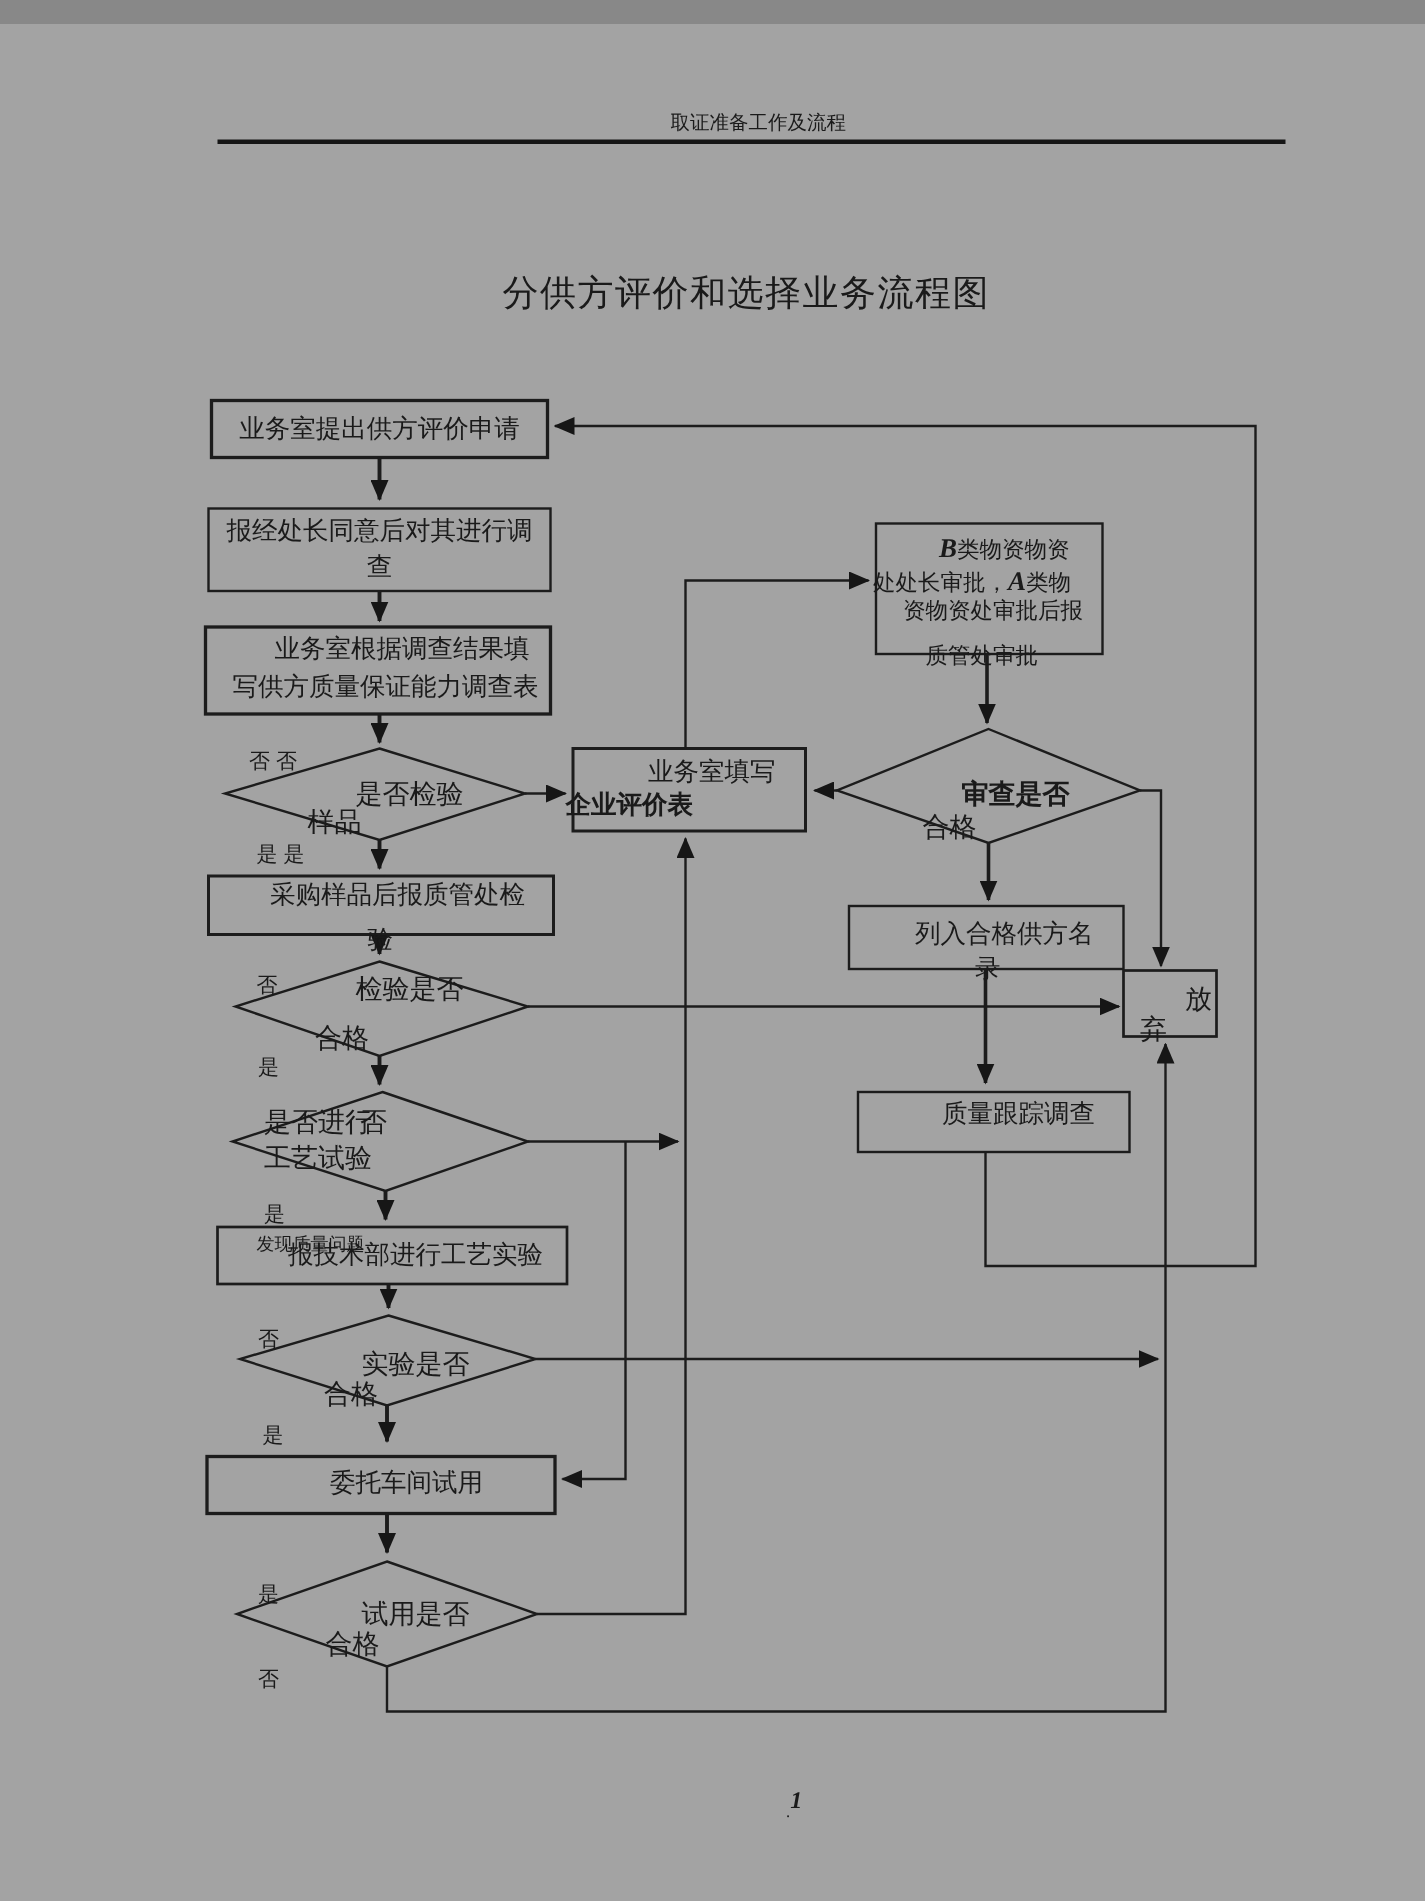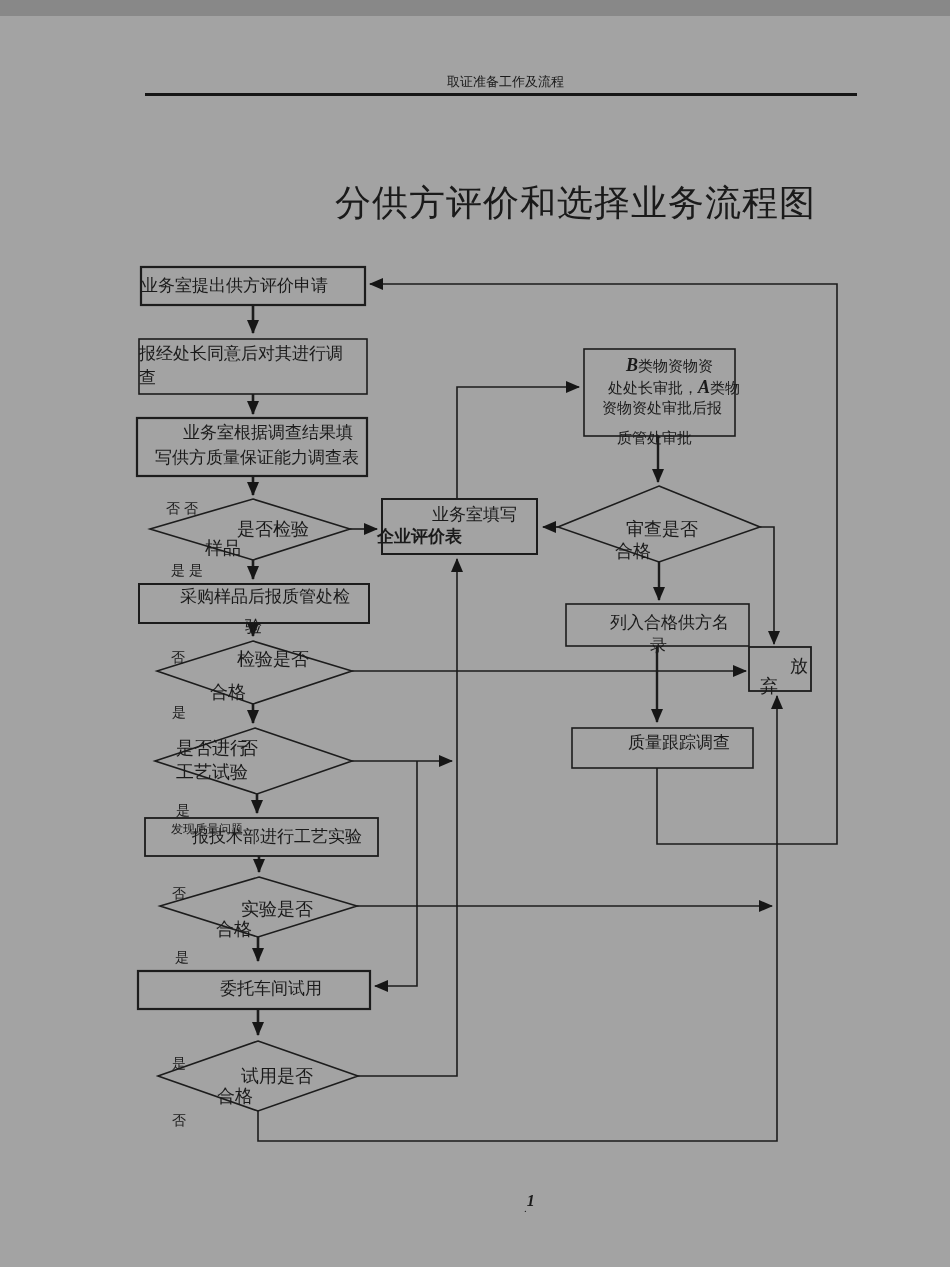--- a/index.html
+++ b/index.html
@@ -3,22 +3,22 @@
 <meta charset="utf-8">
 <style>
   html,body{margin:0;padding:0;background:#888;}
   .page{
     position:relative;width:950px;height:1267px;margin:16px auto;
     background:#a3a3a3;overflow:hidden;
     font-family:"Liberation Serif","DejaVu Serif",serif;
     color:#1a1a1a;
   }
   .t{position:absolute;white-space:nowrap;line-height:1.18;color:#1a1a1a;}
-  .ctr{}
-  .s27{font-size:36px;font-weight:500;letter-spacing:1px;}
+  .ctr{text-align:center;}
+  .s27{font-size:24px;font-weight:500;letter-spacing:1px;}
   .s17{font-size:17px;}
   .s16{font-size:18px;}
   .s15{font-size:15px;}
   .s14{font-size:14px;}
   .s13{font-size:13px;}
   .s12{font-size:12px;}
   .rule{position:absolute;background:#161616;}
   .script{font-style:italic;font-weight:bold;font-size:18px;}
   .dbl{letter-spacing:4px;}
   svg.flow{position:absolute;left:0;top:0;}
@@ -127,25 +127,25 @@
 
   <div class="t s14" style="left:172px;top:1040px;">是</div>
   <div class="t s16" style="left:241px;top:1050px;">试用是否</div>
   <div class="t s16" style="left:217px;top:1070px;">合格</div>
   <div class="t s14" style="left:172px;top:1097px;">否</div>
 
   <div class="t s17" style="left:432px;top:489px;text-align:center;">业务室填写</div>
   <div class="t s17" style="left:377px;top:511px;font-weight:bold;">企业评价表</div>
 
   <div class="t s15" style="left:626px;top:339px;"><span class="script">B</span><span>类物资物资</span></div>
-  <div class="t s15" style="left:608px;top:361px;text-align:center;"><span>处处长审批，</span><span class="script">A</span><span>类物</span></div>
+  <div class="t s15" style="left:582px;top:361px;text-align:center;"><span>处处长审批，</span><span class="script">A</span><span>类物</span></div>
   <div class="t s15" style="left:602px;top:384px;">资物资处审批后报</div>
   <div class="t s15" style="left:617px;top:414px;">质管处审批</div>
 
-  <div class="t s16" style="left:626px;top:503px;">审查是否</div>
+  <div class="t s16" style="left:641px;top:503px;font-weight:bold;">审查是否</div>
   <div class="t s16" style="left:615px;top:525px;">合格</div>
 
   <div class="t s17" style="left:610px;top:597px;">列入合格供方名</div>
   <div class="t s17" style="left:650px;top:620px;">录</div>
 
   <div class="t s17" style="left:628px;top:717px;">质量跟踪调查</div>
 
   <div class="t s16" style="left:790px;top:640px;">放</div>
   <div class="t s16" style="left:760px;top:660px;">弃</div>
 

